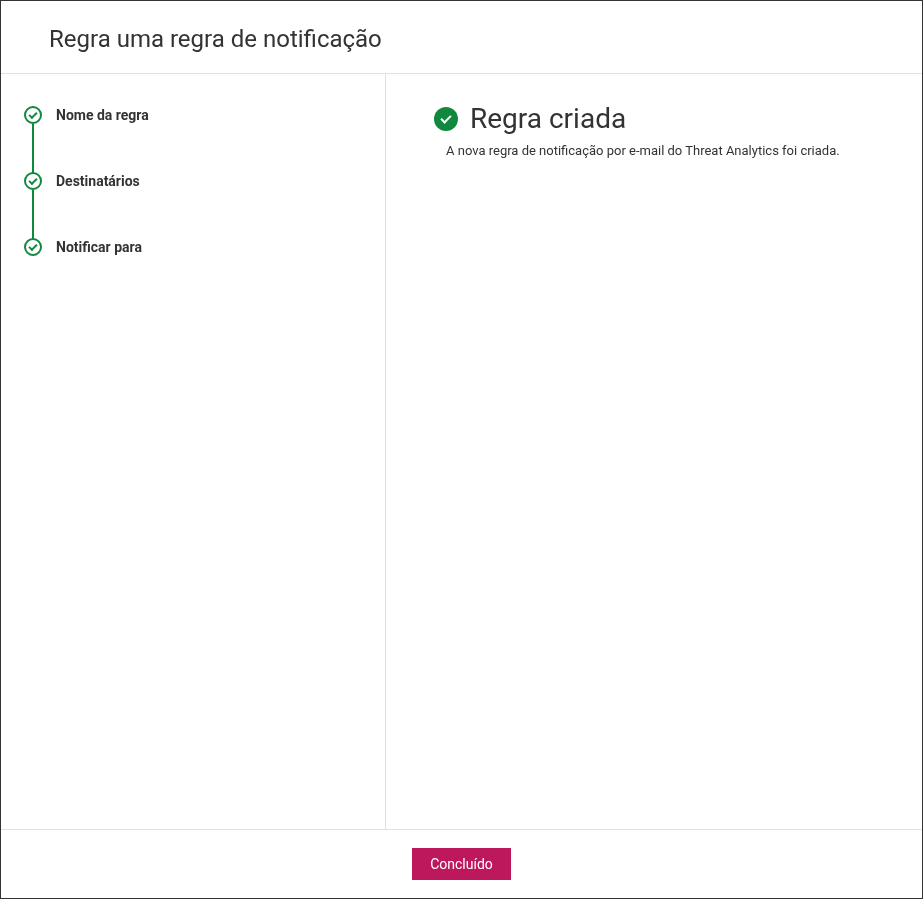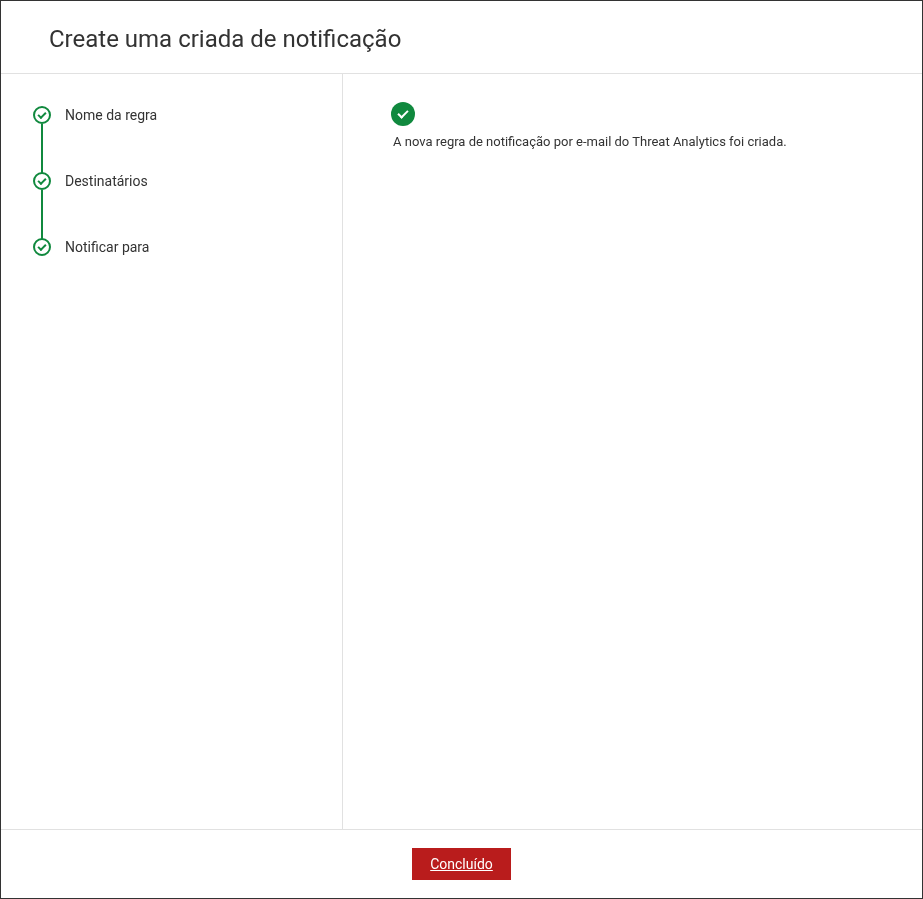--- a/index.html
+++ b/index.html
@@ -34,23 +34,24 @@
       color: #333;
     }
 
     .dialog-body {
       display: flex;
       flex: 1;
       overflow: hidden;
     }
 
     .sidebar {
-      width: 342px;
+      width: 385px;
       border-right: 1px solid #e1e1e1;
-      padding: 32px 0 0 32px;
+      padding: 32px 0 0 23px;
+      font-weight: bold;
     }
 
     .step-list {
       list-style: none;
     }
 
     .step-item {
       display: flex;
       align-items: center;
       position: relative;
@@ -137,49 +138,48 @@
 
     .result-title {
       font-size: 28px;
       font-weight: 400;
       color: #333;
     }
 
     .result-description {
       font-size: 13px;
       color: #333;
-      margin-left: 2px;
+      margin-left: 12px;
     }
 
     .dialog-footer {
       border-top: 1px solid #e1e1e1;
       padding: 18px 0;
       display: flex;
       justify-content: center;
     }
 
     .done-button {
-      background: #b91c1c;
+      background: #be185d;
       color: #ffffff;
       border: none;
       padding: 8px 18px;
       font-size: 14px;
       font-family: inherit;
       cursor: pointer;
       min-width: 88px;
-      text-decoration: underline;
     }
   </style>
 </head>
 <body>
 
 <div class="dialog-container">
 
   <div class="dialog-header">
-    <h1 class="dialog-title">Create uma criada de notificação</h1>
+    <h1 class="dialog-title">Regra uma regra de notificação</h1>
   </div>
 
   <div class="dialog-body">
 
     <nav class="sidebar">
       <ul class="step-list">
 
         <li class="step-item">
           <span class="step-connector"></span>
           <span class="step-indicator">
@@ -206,20 +206,21 @@
 
 
       </ul>
     </nav>
 
     <main class="main-panel">
       <div class="result-header">
         <span class="result-icon">
           <span class="result-icon-check"></span>
         </span>
+        <h2 class="result-title">Regra criada</h2>
       </div>
       <p class="result-description">A nova regra de notificação por e-mail do Threat Analytics foi criada.</p>
     </main>
 
   </div>
 
   <div class="dialog-footer">
     <button class="done-button">Concluído</button>
   </div>
 

